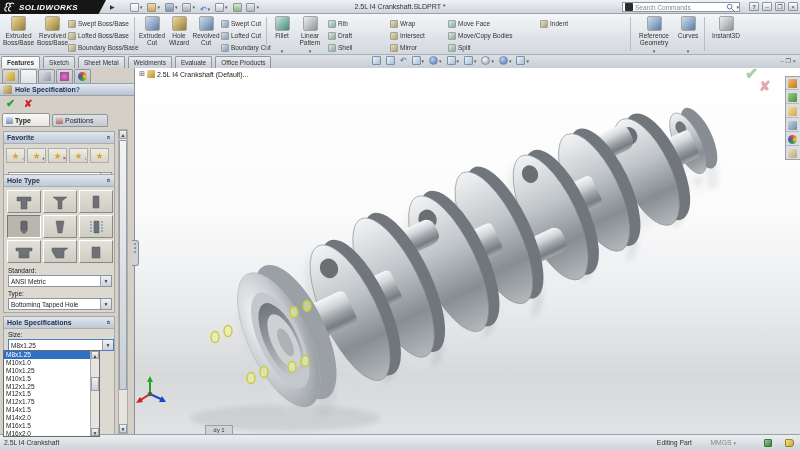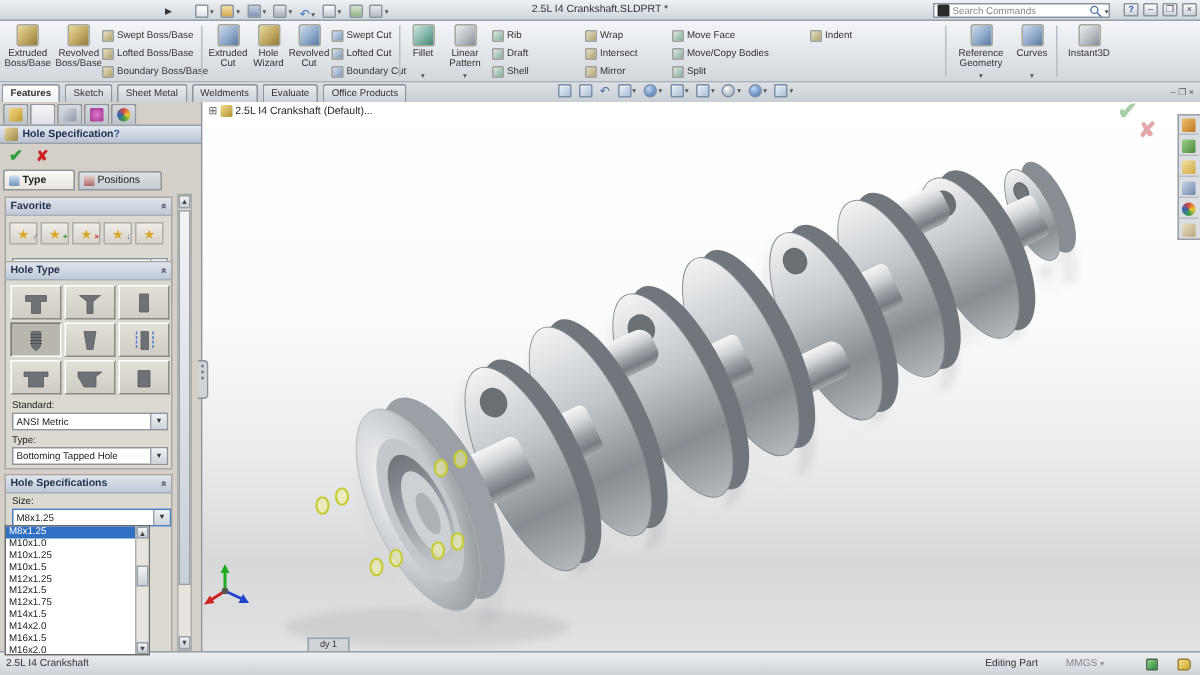--- a/index.html
+++ b/index.html
@@ -79,20 +79,26 @@
   
   #statusbar{position:absolute;left:0;top:434px;width:800px;height:16px;background:linear-gradient(#eceef1,#ced3d9);border-top:1px solid #9aa0a8}
   #statusbar .s{position:absolute;top:4px;font-size:6.8px;color:#333}
   #grabber{position:absolute;left:132px;top:240px;width:7px;height:26px;background:#cfd3d8;border:1px solid #8a9099;border-left:none;border-radius:0 3px 3px 0;z-index:40}
   .dot{width:2px;height:2px;background:#7a8088;border-radius:50%;margin:2px auto 0}
 </style>
 </head>
 <body>
 
 <div id="titlebar">
+  <div id="logo">
+    <svg width="13" height="11" viewBox="0 0 14 12">
+        <path d="M3 10 C0 10 0 6 3 5 C1 2 4 0 7 2 M7 10 C4 10 4 6 7 5 C5 2 8 0 11 2" stroke="#fff" stroke-width="1.2" fill="none"></path>
+      </svg>
+    <span class="btxt">SOLIDWORKS</span>
+  </div>
   <span class="abs" style="left:110px;top:3px;font-size:6px;color:#333">▶</span>
   <div class="abs" style="left:130px;top:1px">
     <span class="qbtn">
         <span class="qic" style="background:linear-gradient(#fff,#dfe3e8)"></span>
         <span class="car">▾</span>
       </span>
     <span class="qbtn">
         <span class="qic" style="background:linear-gradient(#f2dfa8,#d2a84e)"></span>
         <span class="car">▾</span>
       </span>

